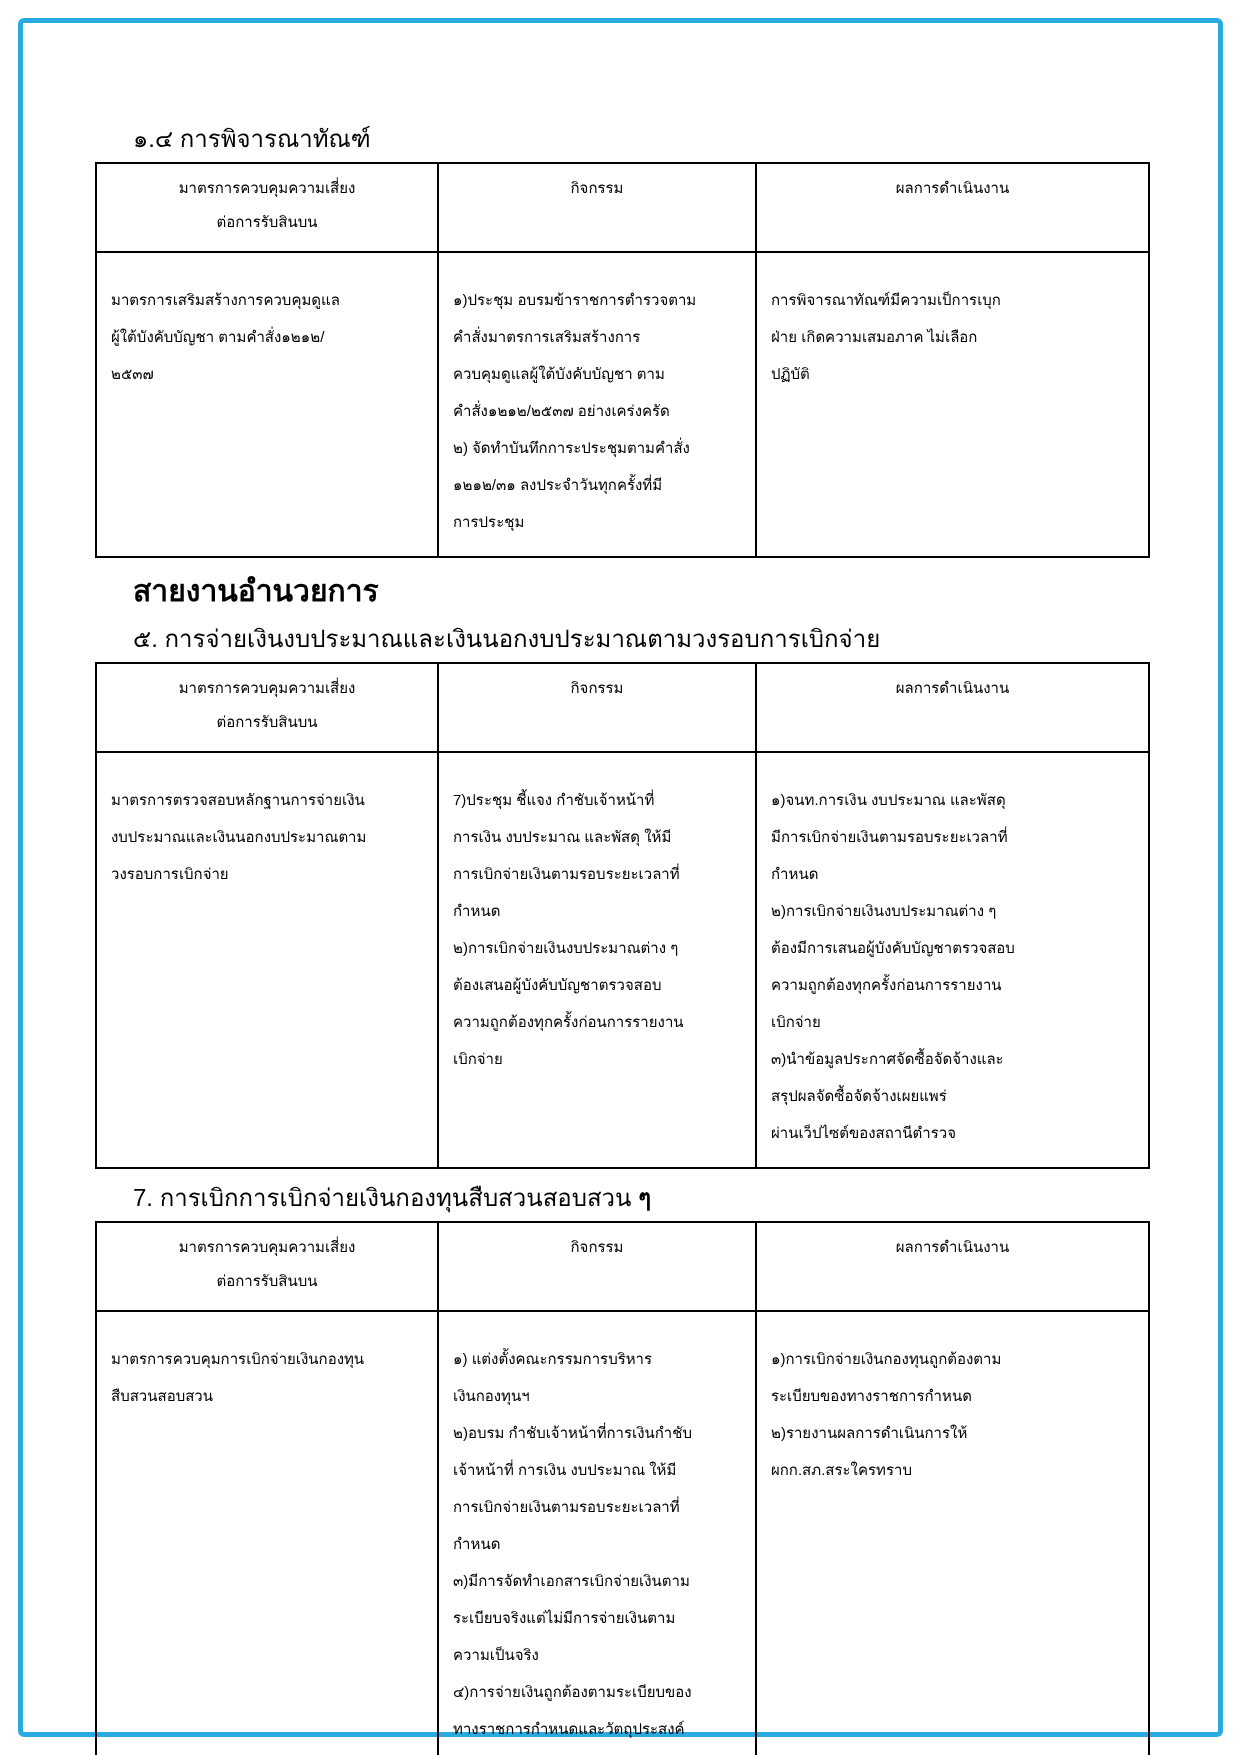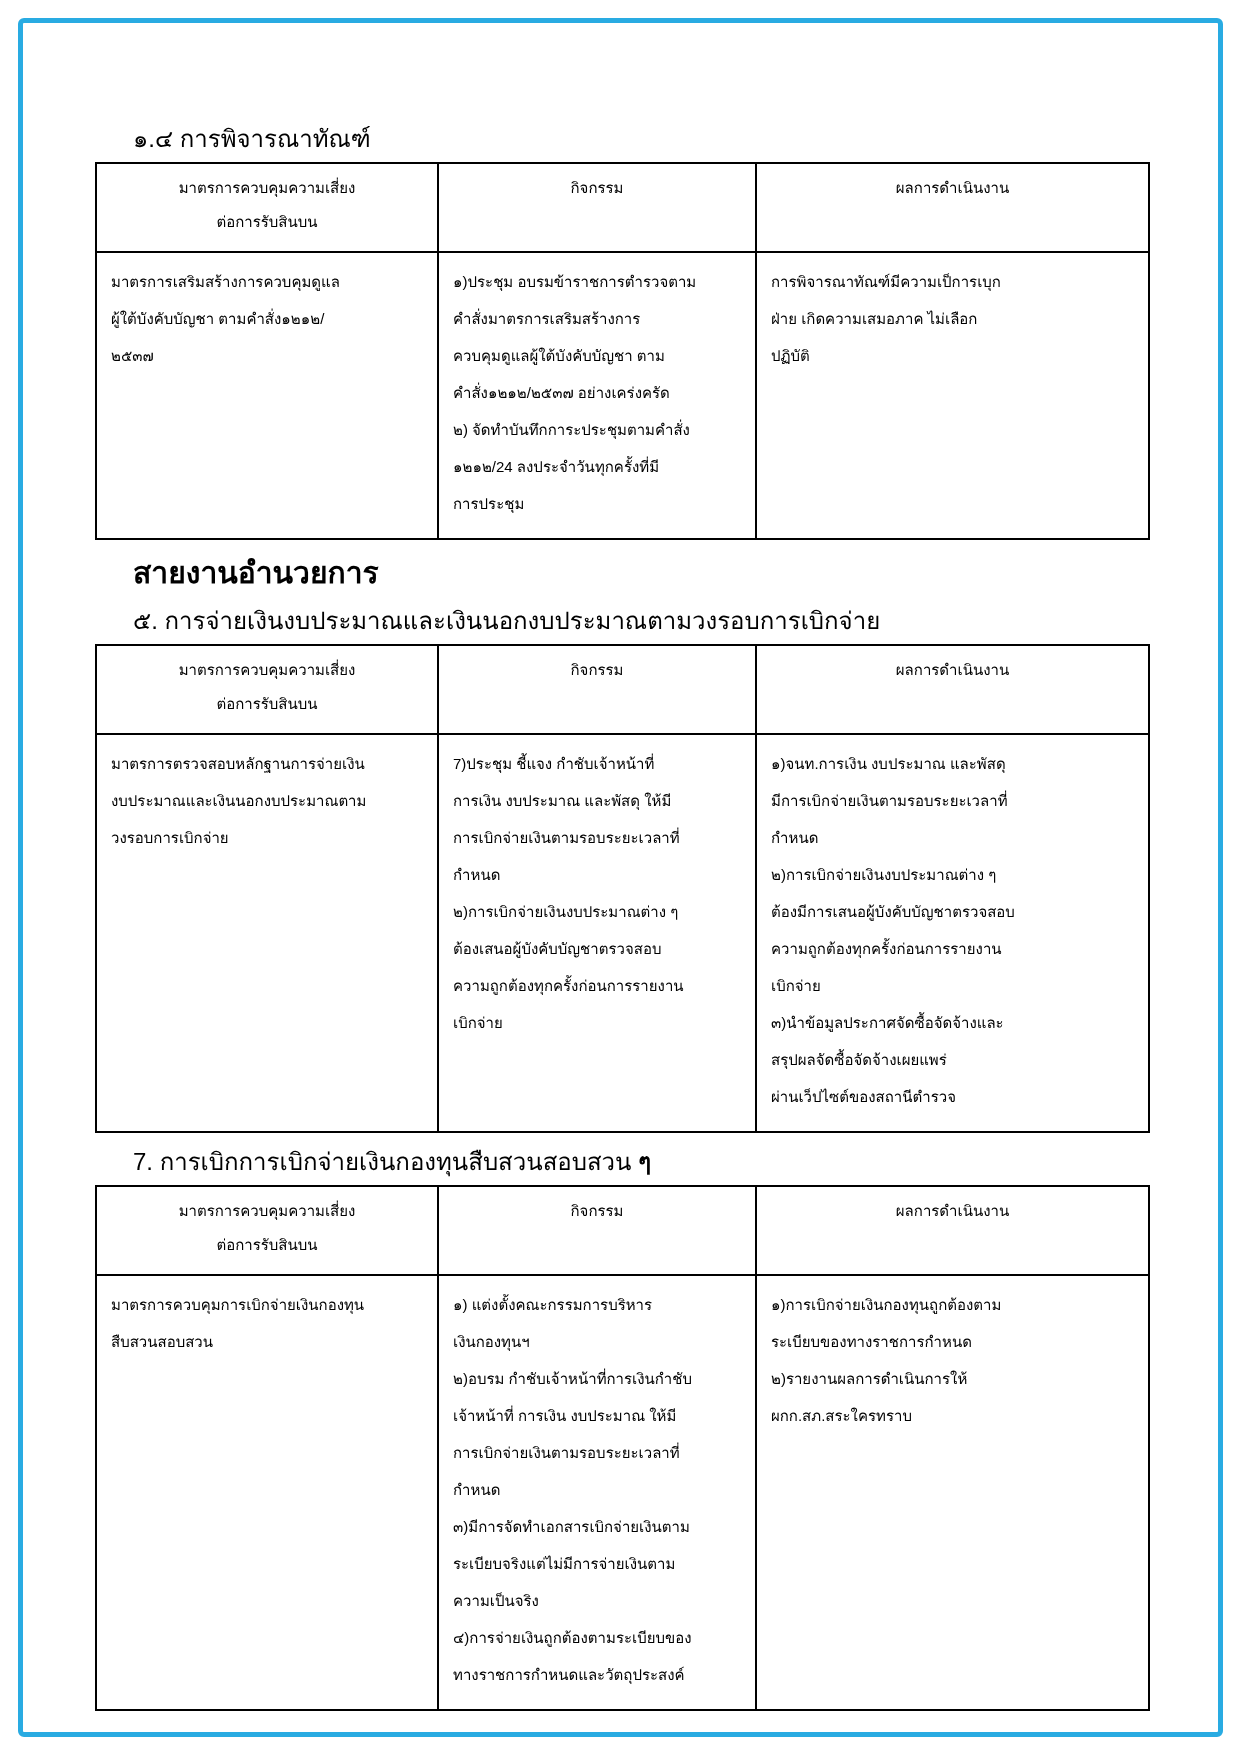--- a/index.html
+++ b/index.html
@@ -60,21 +60,21 @@
     font-weight: normal;
   }
   table.risk-table th {
     text-align: center;
     line-height: 34px;
     padding: 7px 10px 12px 10px;
   }
   table.risk-table td {
     text-align: left;
     line-height: 37px;
-    padding: 10px 12px 16px 14px;
+    padding: 28px 12px 16px 14px;
   }
 </style>
 </head>
 <body>
 
 <div class="frame"></div>
 
 <div class="content">
 
   <p class="section-title">๑.๔ การพิจารณาทัณฑ์</p>
@@ -96,21 +96,21 @@
     <tbody>
       <tr>
         <td>มาตรการเสริมสร้างการควบคุมดูแล
 ผู้ใต้บังคับบัญชา ตามคำสั่ง๑๒๑๒/
 ๒๕๓๗</td>
         <td>๑)ประชุม อบรมข้าราชการตำรวจตาม
 คำสั่งมาตรการเสริมสร้างการ
 ควบคุมดูแลผู้ใต้บังคับบัญชา ตาม
 คำสั่ง๑๒๑๒/๒๕๓๗ อย่างเคร่งครัด
 ๒) จัดทำบันทึกการะประชุมตามคำสั่ง
-๑๒๑๒/24 ลงประจำวันทุกครั้งที่มี
+๑๒๑๒/๓๑ ลงประจำวันทุกครั้งที่มี
 การประชุม</td>
         <td>การพิจารณาทัณฑ์มีความเป็การเบุก
 ฝ่าย เกิดความเสมอภาค ไม่เลือก
 ปฏิบัติ</td>
       </tr>
     </tbody>
   </table>
 
   <p class="division-heading">สายงานอำนวยการ</p>
 

